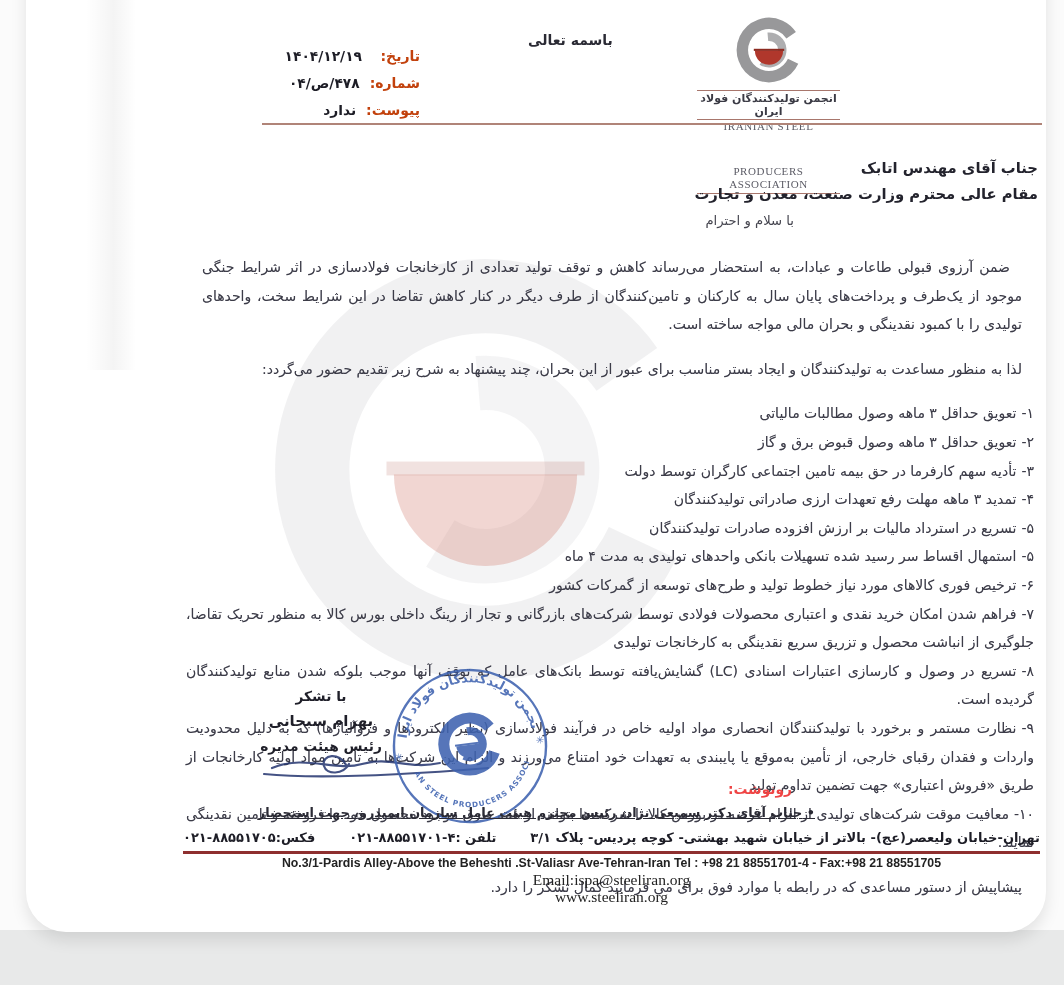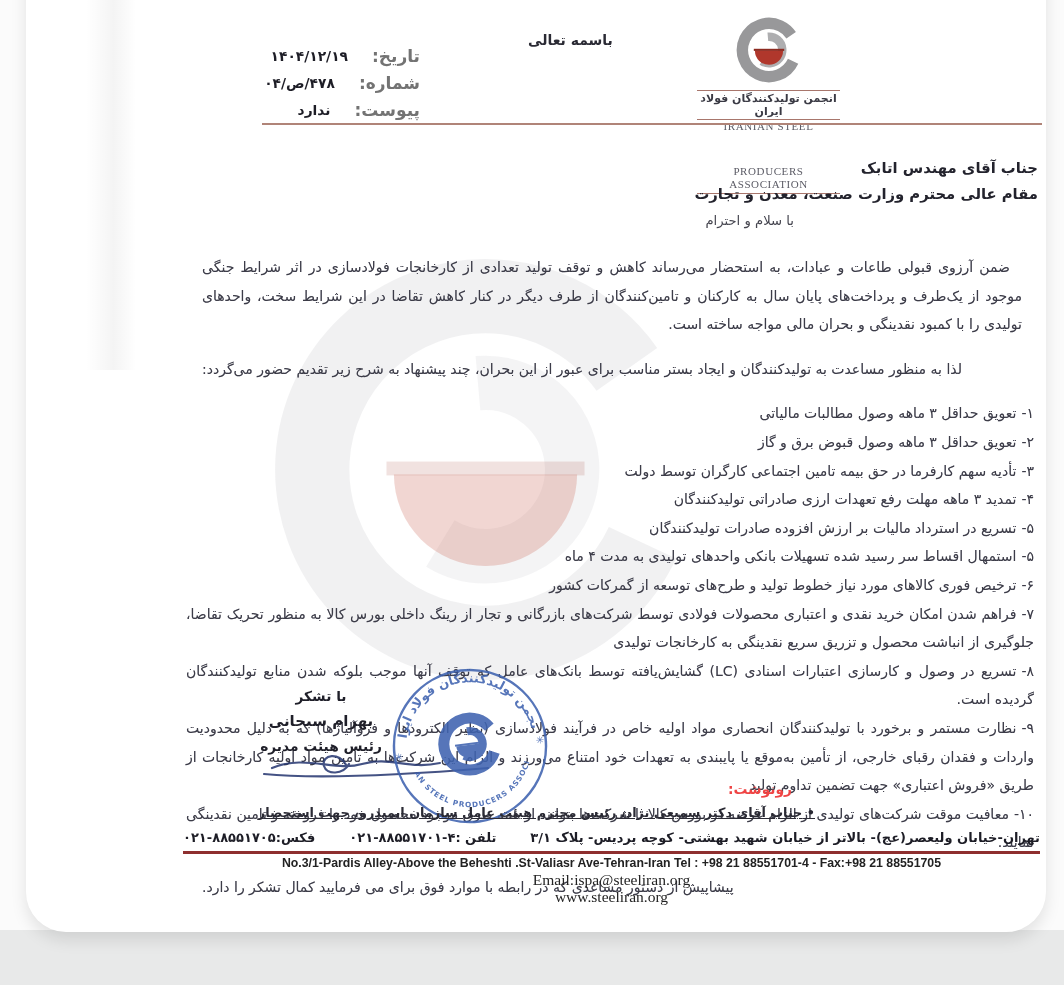--- a/index.html
+++ b/index.html
@@ -10,36 +10,36 @@
   .sheet{position:absolute;left:26px;right:18px;top:-50px;bottom:53px;background:#ffffff;
          border-radius:8px 8px 40px 40px;box-shadow:0 8px 16px rgba(0,0,0,.10);}
   .sheet-shade{position:absolute;left:60px;top:0;width:50px;height:420px;
          background:linear-gradient(to right, rgba(0,0,0,0) 0%, rgba(0,0,0,.045) 55%, rgba(0,0,0,0) 100%);}
   
   .watermark{position:absolute;left:238px;top:222px;pointer-events:none;}
   
   .bismillah{position:absolute;left:528px;top:32px;font-size:14px;font-weight:bold;color:#2a2a34;direction:rtl;}
   .meta{position:absolute;left:213px;top:42px;width:207px;direction:rtl;}
   .meta-row{display:flex;direction:rtl;height:27px;align-items:center;}
-  .meta-row .lbl{font-weight:bold;font-size:17px;color:#737373;margin-left:24px;min-width:48px;}
+  .meta-row .lbl{font-weight:bold;font-size:14px;color:#c2410c;margin-left:10px;min-width:48px;}
   .meta-row .val{font-weight:bold;font-size:13.8px;color:#1d1d26;letter-spacing:.5px;}
   .logo-block{position:absolute;left:697px;top:12px;width:143px;text-align:center;}
   .logo-img{display:block;margin:0 auto;}
   .logo-fa{border-top:1.5px solid #a8766c;border-bottom:1.5px solid #a8766c;margin-top:2px;
            font-size:11px;font-weight:bold;color:#3a3a44;direction:rtl;padding:1px 0;}
   .logo-en1,.logo-en2{font-family:"Liberation Serif",serif;color:#5c5c66;font-size:11px;letter-spacing:.6px;line-height:13px;}
   .logo-en2{border-bottom:1.5px solid #a8766c;padding-bottom:2px;margin-top:32px;}
   .header-rule{position:absolute;left:262px;top:123px;width:780px;height:2px;background:#b08478;}
   .recipient{position:absolute;left:186px;right:26px;top:155px;direction:rtl;text-align:right;color:#23232d;}
   .recipient div{font-weight:bold;font-size:14.8px;line-height:26px;}
   .salutation{position:absolute;right:270px;top:213px;font-size:13.2px;color:#45454f;direction:rtl;}
   .bodycopy{position:absolute;left:186px;right:26px;top:237px;direction:rtl;text-align:right;
             font-size:14px;line-height:28.6px;color:#3c3c48;text-shadow:0 0 .5px rgba(60,60,80,.35);}
   .bodycopy p{margin:16px;text-align:justify;}
-  .bodycopy p.short{text-align:left;}
+  .bodycopy p.short{text-align:right;}
   .p1{text-indent:12px;}
   .item{text-align:justify;padding-right:4px;}
   .item .num{margin-left:5px;}
   .closing{padding-top:0;}
   
   .sig{position:absolute;left:246px;top:684px;width:150px;text-align:center;direction:rtl;color:#1f1f29;}
   .sig .t{font-weight:bold;font-size:13.8px;line-height:25px;}
   .sig .n{font-weight:bold;font-size:15px;line-height:25px;}
   .scribble{position:absolute;left:250px;top:744px;}
   .stamp{position:absolute;left:390px;top:666px;transform:rotate(-7deg);opacity:.88;}

